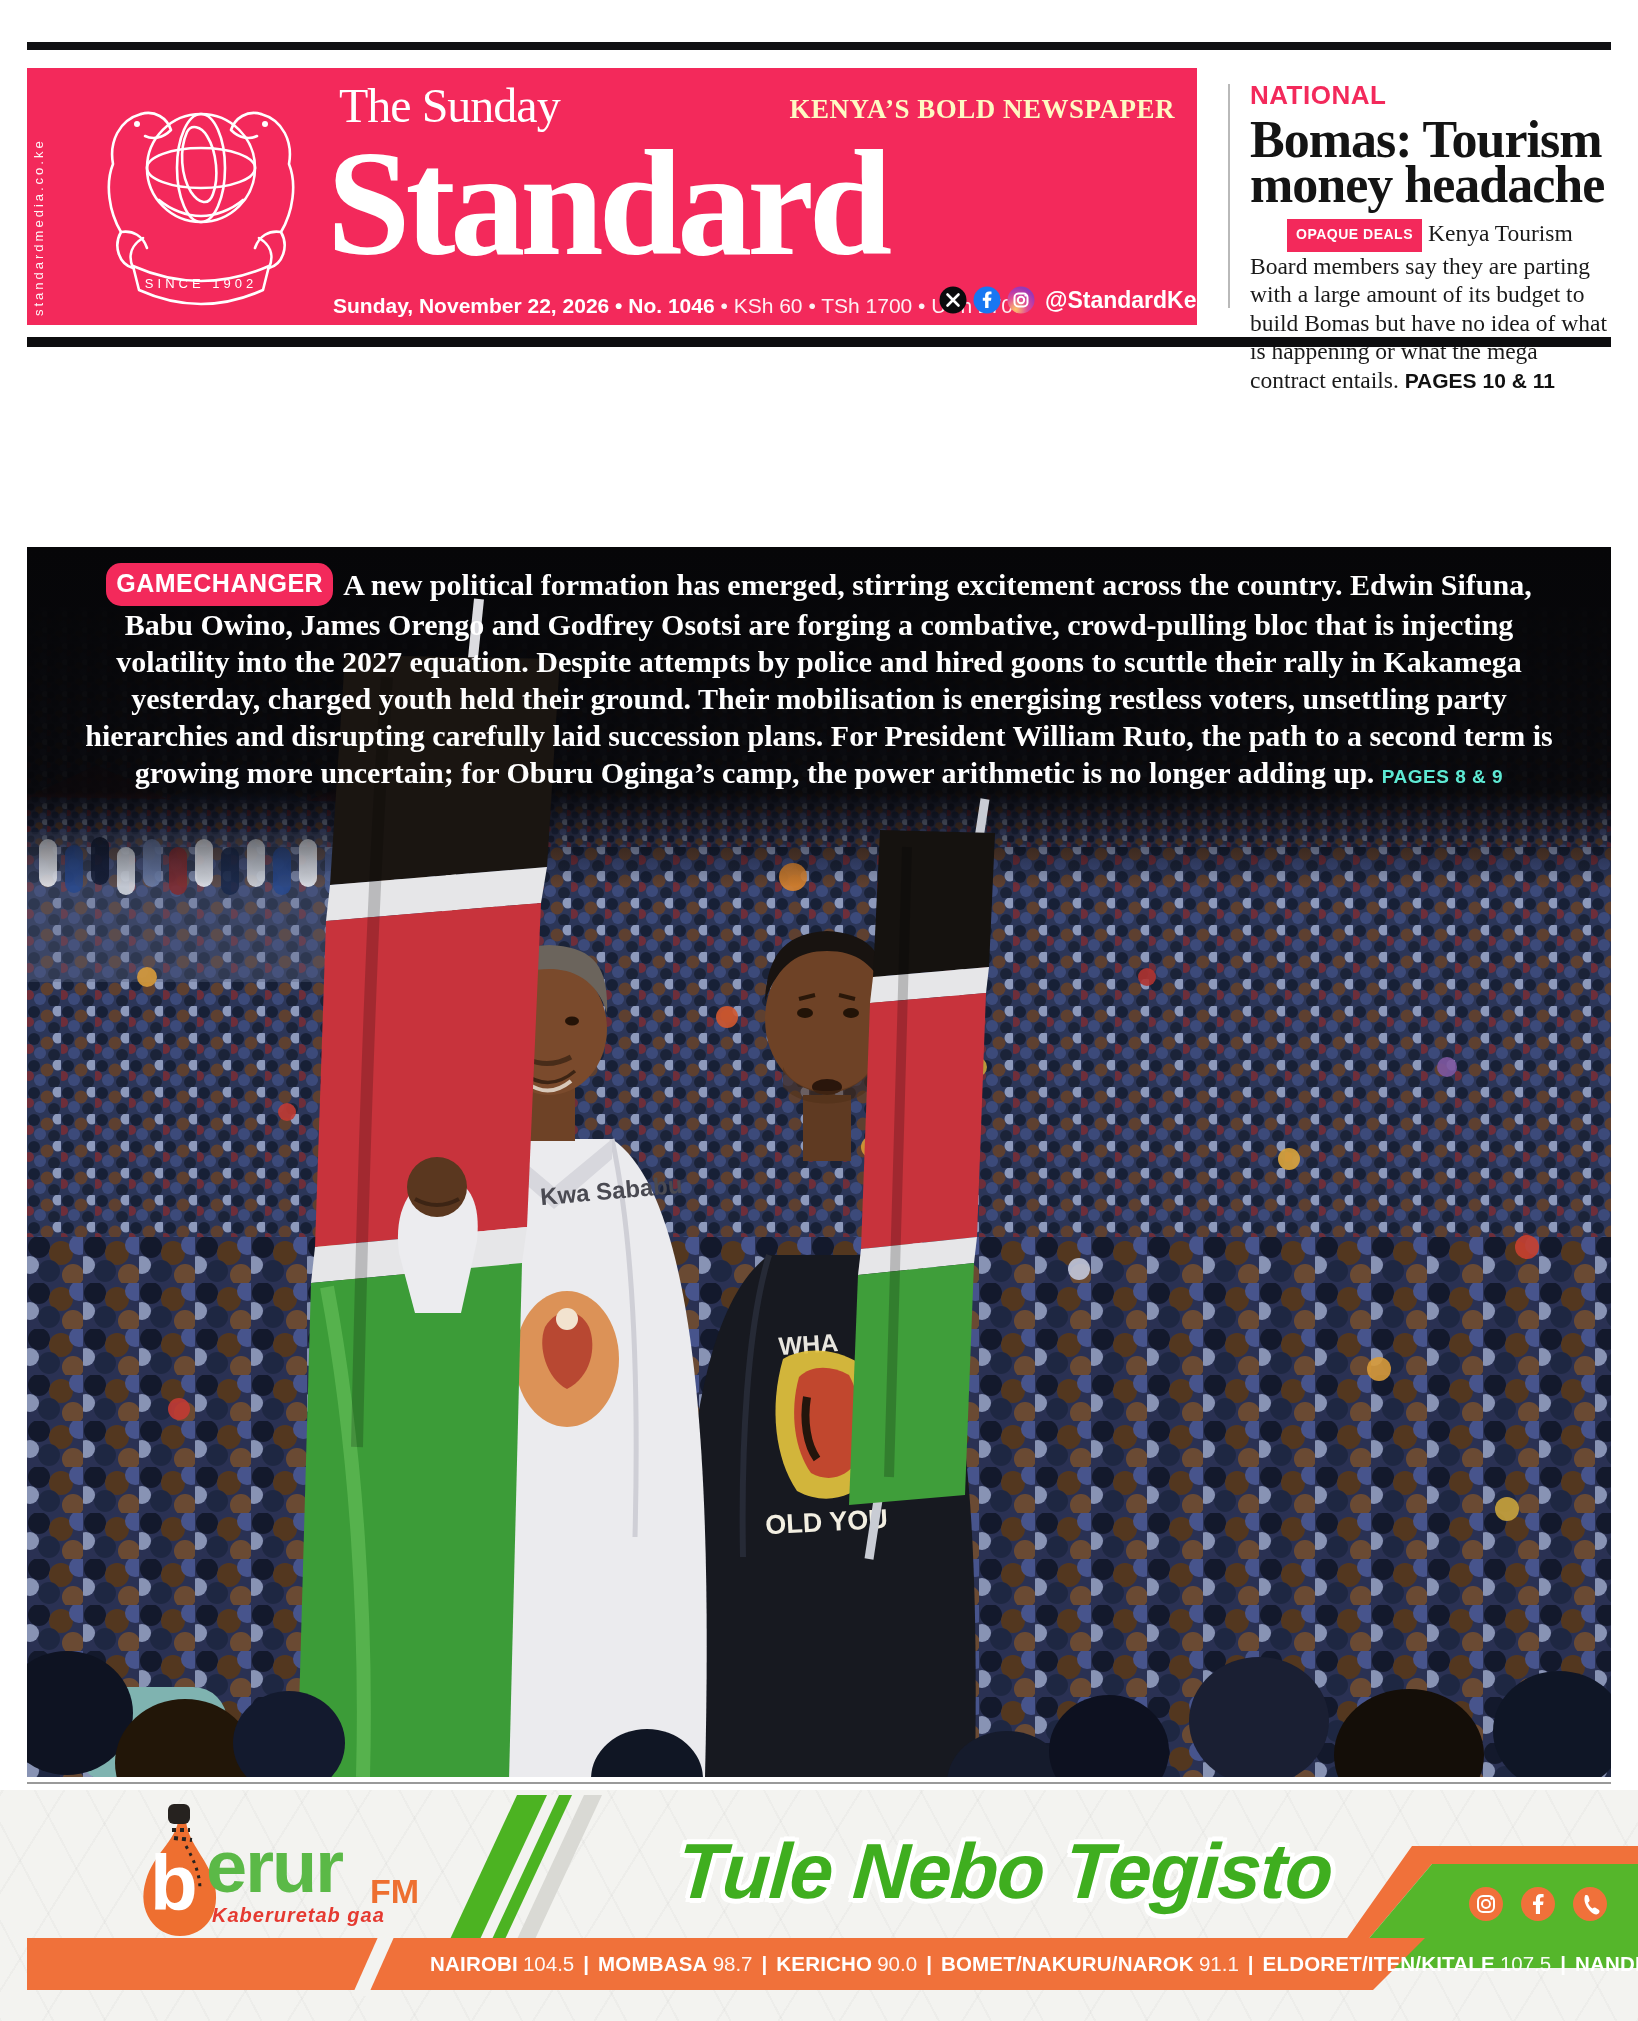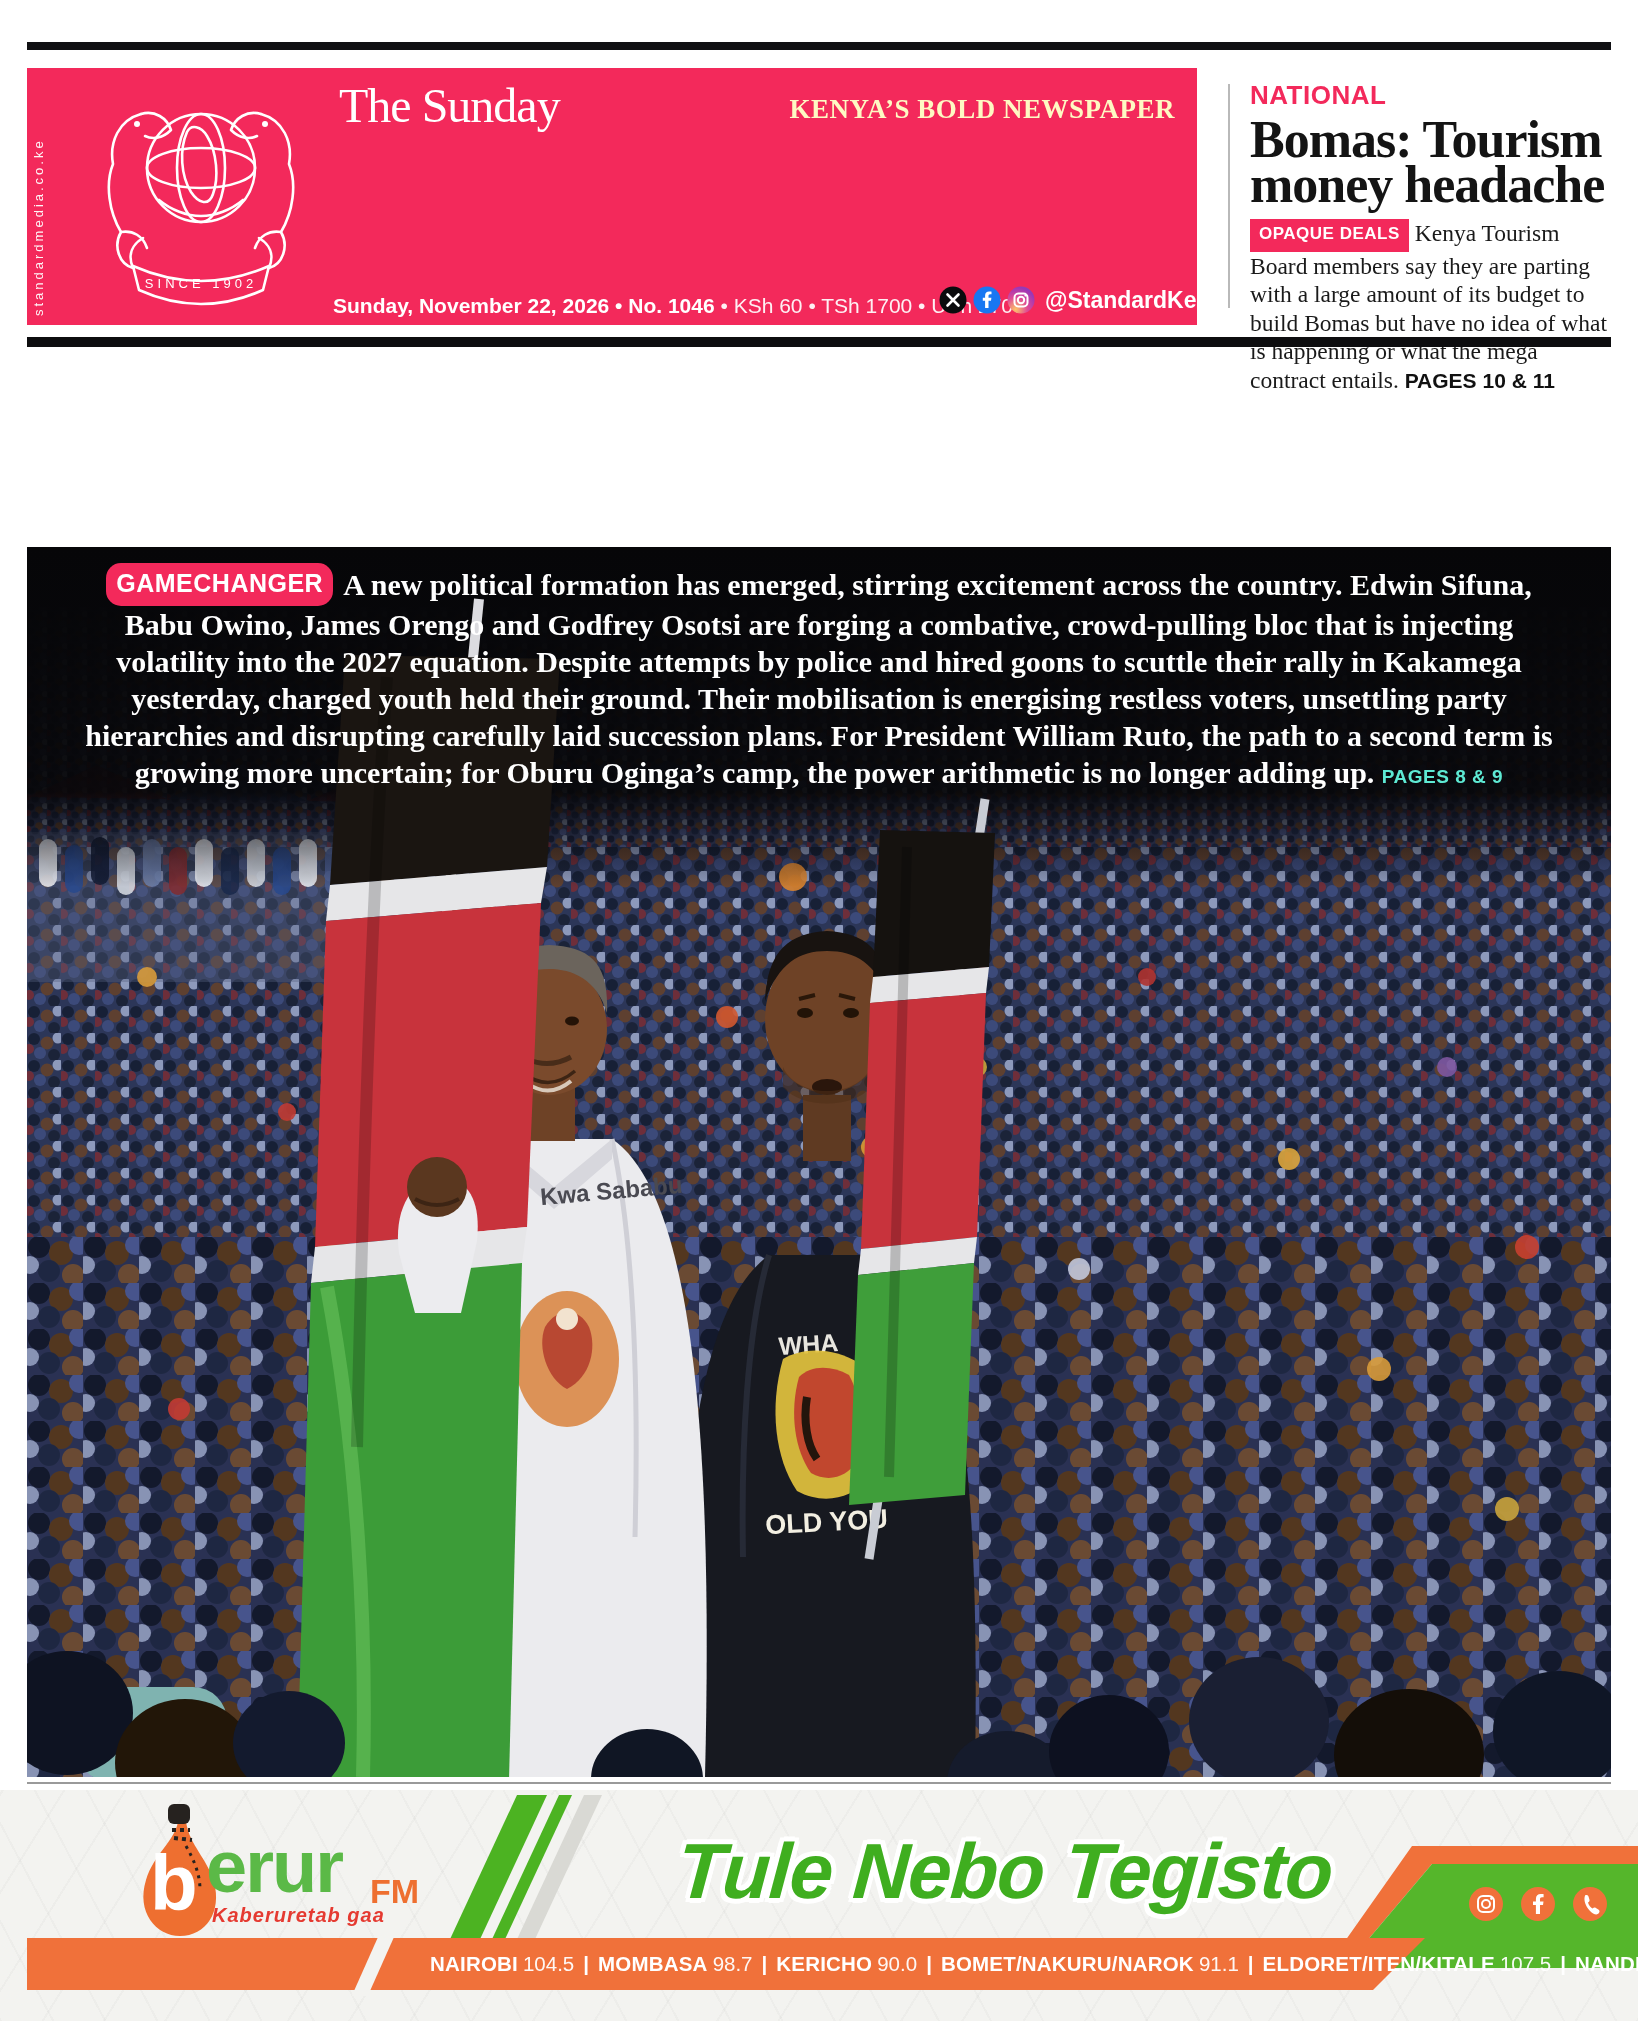--- a/index.html
+++ b/index.html
@@ -31,21 +31,21 @@
 
   
   .nat-divider{position:absolute;left:1228px;top:84px;width:2px;height:224px;background:#b9b9b9;}
   .national{position:absolute;left:1250px;top:80px;width:360px;}
   .nat-kicker{color:#F3295B;font-weight:bold;font-size:26px;letter-spacing:.5px;margin:0 0 6px 0;}
   .nat-headline{font-family:"Liberation Serif",serif;font-weight:bold;color:#141414;font-size:52px;
                 line-height:45px;letter-spacing:-1px;margin:0 0 12px 0;}
   .nat-body{font-family:"Liberation Serif",serif;color:#1a1a1a;font-size:23.5px;line-height:28.5px;margin:0;}
   .badge{display:inline-block;background:#F3295B;color:#fff;font-family:"Liberation Sans",sans-serif;
          font-weight:bold;padding:1px 9px 3px;letter-spacing:.5px;}
-  .nat-body .badge{font-size:17px;vertical-align:2px;margin-right:6px;}
+  .nat-body .badge{font-size:14px;vertical-align:2px;margin-right:6px;margin-left:37px;}
   .pages{font-family:"Liberation Sans",sans-serif;font-weight:bold;color:#111;}
   .nat-body .pages{font-size:21px;}
 
   
   .lead-headline{position:absolute;left:27px;top:338px;width:1584px;margin:0;text-align:center;
                  font-family:"Liberation Serif",serif;font-weight:bold;color:#0c0c0e;
                  font-size:212px;line-height:184px;letter-spacing:-6px;white-space:nowrap;}
 
   
   .photo{position:absolute;left:27px;top:547px;width:1584px;height:1230px;background:#0a0a0d;}
@@ -115,20 +115,21 @@
         <circle cx="190" cy="44" r="3" fill="#ffffff" stroke="none"></circle>
 
         <path d="M84,120 C96,130 112,136 126,136 C140,136 156,130 168,120"></path>
 
         <path d="M58,186 Q126,216 194,186 L188,210 Q126,238 64,210 Z"></path>
       </g>
       <text x="126" y="208" text-anchor="middle" fill="#ffffff" font-family="Liberation Sans, sans-serif" font-size="13" letter-spacing="4">SINCE 1902</text>
     </svg>
 
     <div class="m-title1">The Sunday</div>
+    <div class="m-title2">Standard</div>
     <div class="m-tagline">KENYA’S BOLD NEWSPAPER</div>
 
     <div class="m-dateline"><span class="b">Sunday, November 22, 2026 • No. 1046</span><span class="l"> • KSh 60 • TSh 1700 • USh 2700</span></div>
 
     <div class="m-social">
       <svg width="28" height="28" viewBox="0 0 28 28">
         <circle cx="14" cy="14" r="13.5" fill="#0b0b0d"></circle>
         <path d="M8.5,8.5 L19.5,19.5 M19.5,8.5 L8.5,19.5" stroke="#ffffff" stroke-width="2.6" stroke-linecap="round"></path>
       </svg>
       <svg width="28" height="28" viewBox="0 0 28 28">

